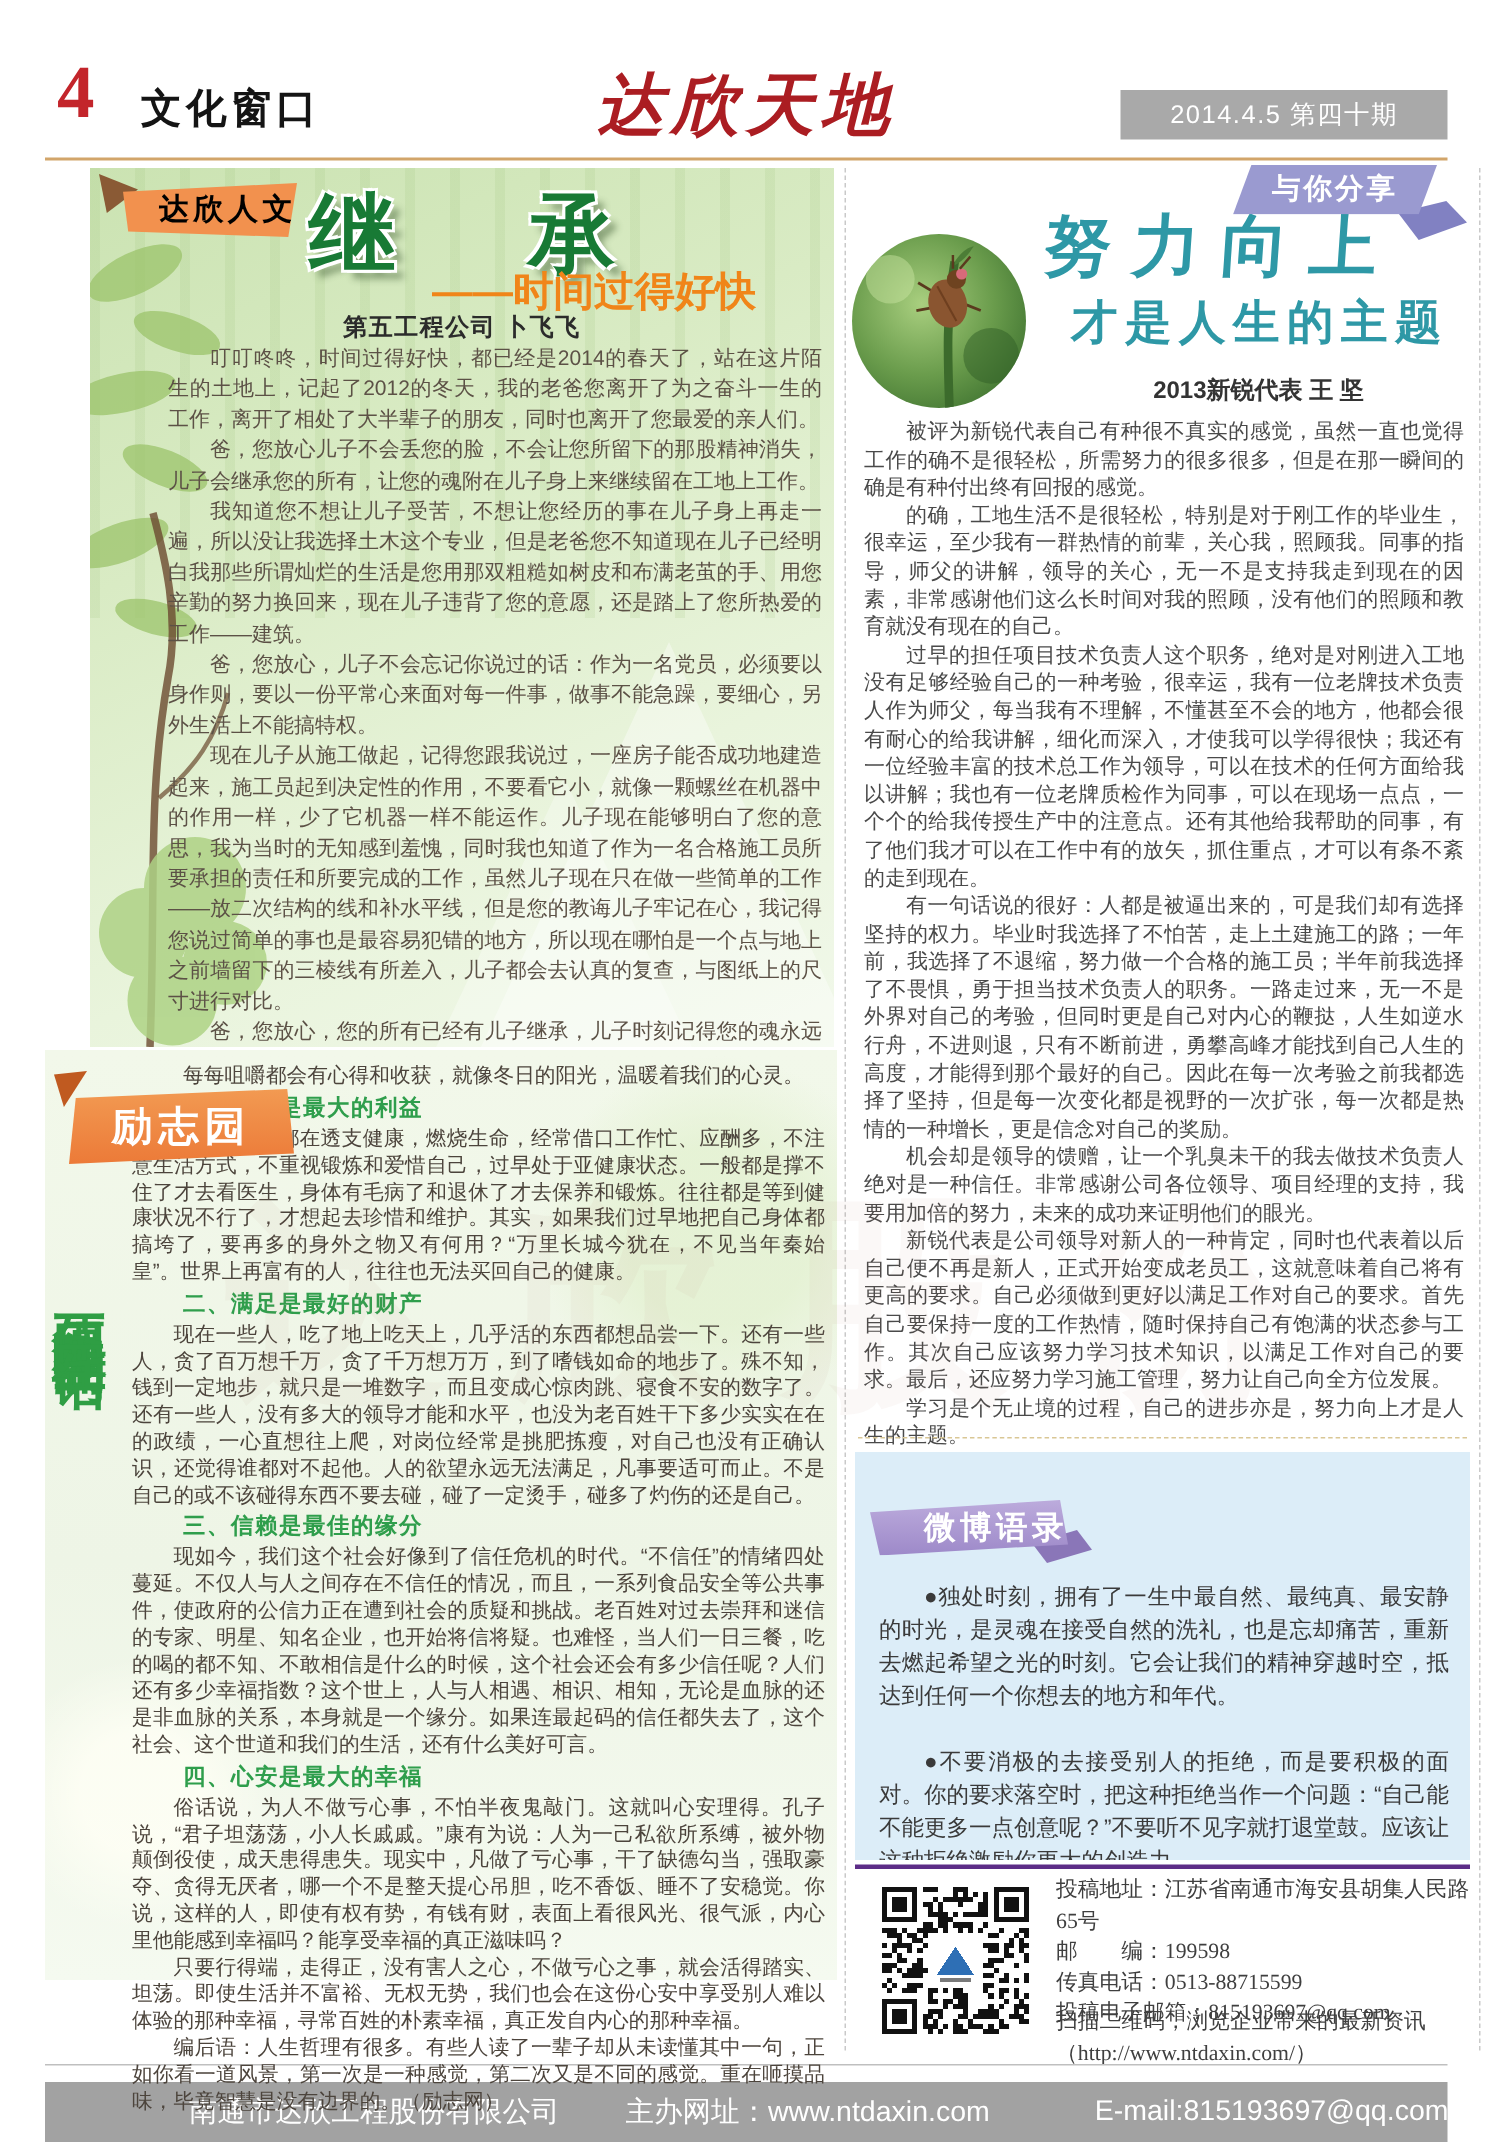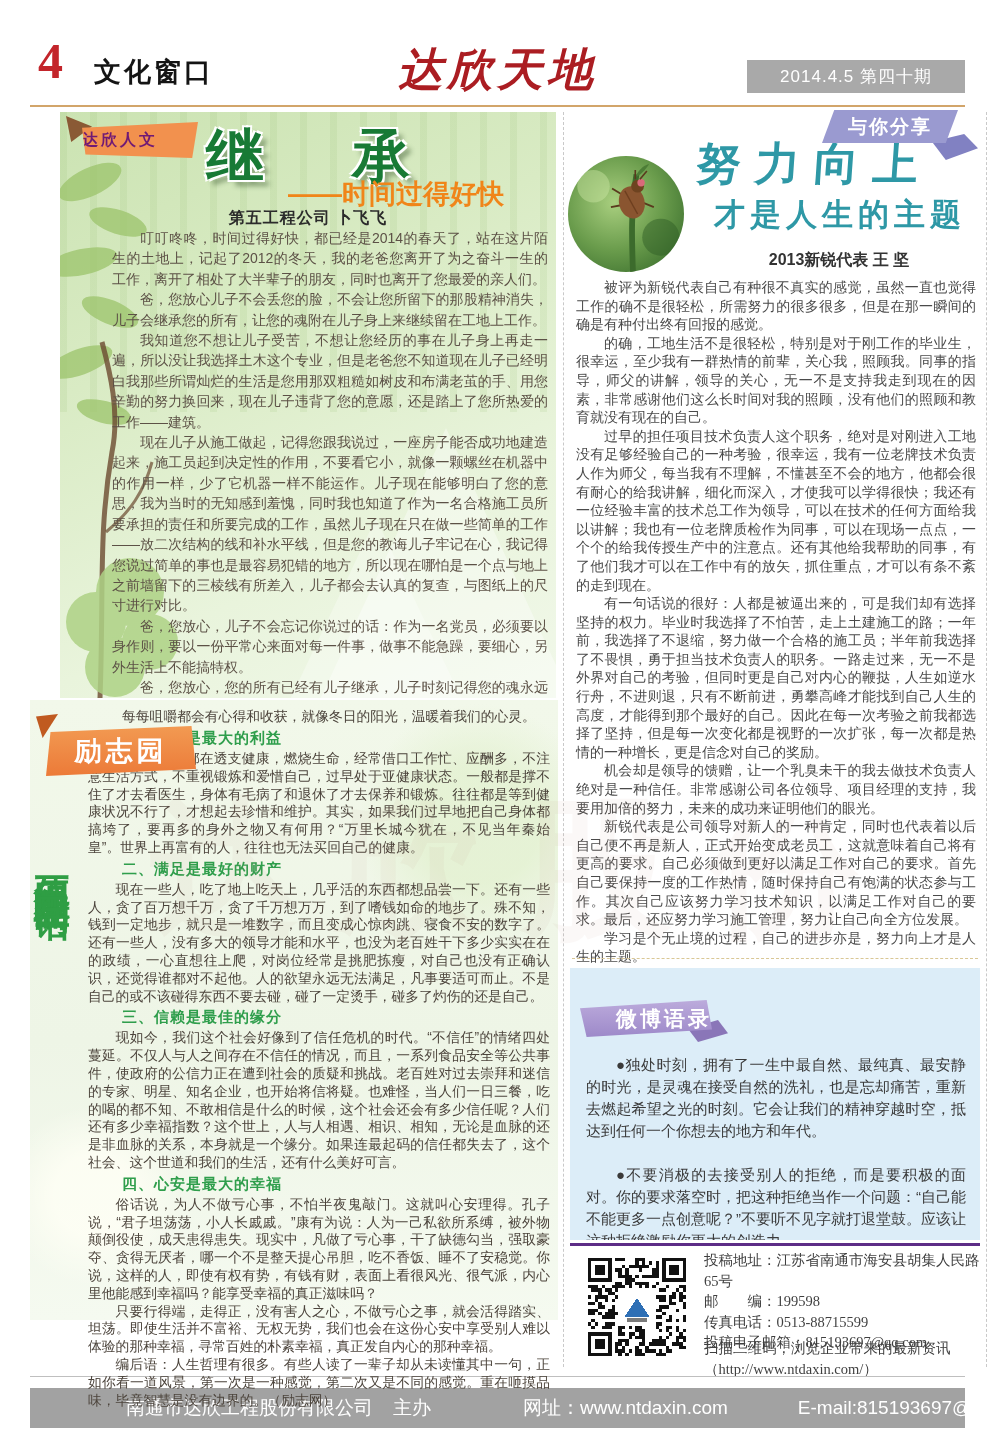--- a/index.html
+++ b/index.html
@@ -19,22 +19,22 @@
   .left-panel { position:absolute; left:60px; top:112px; width:496px; height:586px; overflow:hidden;
     background:linear-gradient(155deg,#cbe3b2 0%,#d9ebc4 35%,#e9f4dc 70%,#f1f8ea 100%); }
   .grass { position:absolute; left:0; top:0; right:0; height:300px; opacity:.5;
     background:repeating-linear-gradient(90deg, rgba(150,190,115,.30) 0 7px, rgba(255,255,255,0) 7px 30px); }
   .mountain { position:absolute; background:rgba(255,255,255,.38); }
   .m1 { right:-20px; bottom:-10px; width:260px; height:280px; clip-path:polygon(50% 0,100% 100%,0 100%); }
   .m2 { right:90px; bottom:-10px; width:180px; height:190px; clip-path:polygon(50% 0,100% 100%,0 100%); background:rgba(255,255,255,.3); }
   .left-deco-svg { position:absolute; left:0; top:0; width:100%; height:100%; }
 
   .badge-renwen { position:absolute; left:22px; top:10px; width:116px; height:36px; background:#f2914e;
-    clip-path:polygon(0 16%,100% 0,95% 100%,3% 90%); color:#701a75; font-size:16px; font-weight:bold;
-    text-align:left; line-height:36px; letter-spacing:3px; z-index:3; }
+    clip-path:polygon(0 16%,100% 0,95% 100%,3% 90%); color:#000000; font-size:20px; font-weight:bold;
+    text-align:right; line-height:36px; letter-spacing:3px; z-index:3; }
   .badge-renwen-fold { position:absolute; left:6px; top:4px; width:26px; height:26px; background:#8a5a35;
     clip-path:polygon(0 0,100% 40%,20% 100%); z-index:2; }
 
   .l-title { position:absolute; left:0; top:6px; width:100%; text-align:center; z-index:2;
     font-family:"DejaVu Serif",serif; font-size:58px; font-weight:bold; color:#187a35;
     letter-spacing:34px; text-indent:34px;
     text-shadow:2px 2px 0 #fff,-2px -2px 0 #fff,2px -2px 0 #fff,-2px 2px 0 #fff,6px 6px 5px rgba(40,70,30,.45); }
   .l-subtitle { position:absolute; left:228px; top:64px; z-index:2; font-size:27px; font-weight:bold; color:#f08519; }
   .l-author { position:absolute; left:0; top:96px; width:100%; text-align:center; z-index:2;
     font-size:16px; font-weight:bold; color:#2b2b2b; letter-spacing:1px; }
@@ -106,21 +106,21 @@
   .qr { position:absolute; left:18px; top:6px; width:98px; height:98px; background:#fff; }
   .contact-lines { position:absolute; left:134px; top:-2px; font-family:"Liberation Serif",serif;
     font-size:14.5px; line-height:20.5px; color:#3f3f3f; }
   .contact-caption { position:absolute; left:134px; top:86px; font-family:"Liberation Serif",serif;
     font-size:14.5px; line-height:20.5px; color:#3f3f3f; }
 
   .bottom-rule { position:absolute; left:30px; top:1376px; width:935px; height:1px; background:#bfbfbf; }
   .footer { position:absolute; left:30px; top:1388px; width:935px; height:40px; background:#a2a2a2;
     color:#fff; font-size:19px; display:flex; align-items:center; }
   .footer span { white-space:nowrap; }
-  .f-org { margin-left:96px; } .f-role { margin-left:20px; } .f-web { margin-left:92px; } .f-mail { margin-left:70px; }
+  .f-org { margin-left:96px; } .f-role { margin-left:44px; } .f-web { } .f-mail { margin-left:70px; }
 
   .watermark { position:absolute; left:150px; top:770px; font-size:150px; font-weight:bold;
     color:rgba(190,120,110,.055); letter-spacing:36px; z-index:4; pointer-events:none; white-space:nowrap; }
 </style>
 </head>
 <body>
 
 <div class="page">
 
   <div class="header">
@@ -156,22 +156,22 @@
 
     <div class="badge-renwen-fold"></div>
     <div class="badge-renwen">达欣人文</div>
     <h1 class="l-title">继 承</h1>
     <div class="l-subtitle">——时间过得好快</div>
     <div class="l-author">第五工程公司  卜飞飞</div>
     <div class="l-body">
       <p>叮叮咚咚，时间过得好快，都已经是2014的春天了，站在这片陌生的土地上，记起了2012的冬天，我的老爸您离开了为之奋斗一生的工作，离开了相处了大半辈子的朋友，同时也离开了您最爱的亲人们。</p>
       <p>爸，您放心儿子不会丢您的脸，不会让您所留下的那股精神消失，儿子会继承您的所有，让您的魂附在儿子身上来继续留在工地上工作。</p>
       <p>我知道您不想让儿子受苦，不想让您经历的事在儿子身上再走一遍，所以没让我选择土木这个专业，但是老爸您不知道现在儿子已经明白我那些所谓灿烂的生活是您用那双粗糙如树皮和布满老茧的手、用您辛勤的努力换回来，现在儿子违背了您的意愿，还是踏上了您所热爱的工作——建筑。</p>
+      <p>爸，您放心，儿子不会忘记你说过的话：作为一名党员，必须要以身作则，要以一份平常心来面对每一件事，做事不能急躁，要细心，另外生活上不能搞特权。</p>
       <p>现在儿子从施工做起，记得您跟我说过，一座房子能否成功地建造起来，施工员起到决定性的作用，不要看它小，就像一颗螺丝在机器中的作用一样，少了它机器一样不能运作。儿子现在能够明白了您的意思，我为当时的无知感到羞愧，同时我也知道了作为一名合格施工员所要承担的责任和所要完成的工作，虽然儿子现在只在做一些简单的工作——放二次结构的线和补水平线，但是您的教诲儿子牢记在心，我记得您说过简单的事也是最容易犯错的地方，所以现在哪怕是一个点与地上之前墙留下的三棱线有所差入，儿子都会去认真的复查，与图纸上的尺寸进行对比。</p>
-      <p>爸，您放心，儿子不会忘记你说过的话：作为一名党员，必须要以身作则，要以一份平常心来面对每一件事，做事不能急躁，要细心，另外生活上不能搞特权。</p>
       <p>爸，您放心，您的所有已经有儿子继承，儿子时刻记得您的魂永远在看着我，看着我在未来的路上走下去……</p>
     </div>
   </div>
 
   <div class="lizhiyuan">
     <div class="badge-lz-fold"></div>
     <div class="badge-lizhiyuan">励志园</div>
     <div class="lz-body">
       <p class="lz-intro">每每咀嚼都会有心得和收获，就像冬日的阳光，温暖着我们的心灵。</p>
       <h3>一、健康是最大的利益</h3>

